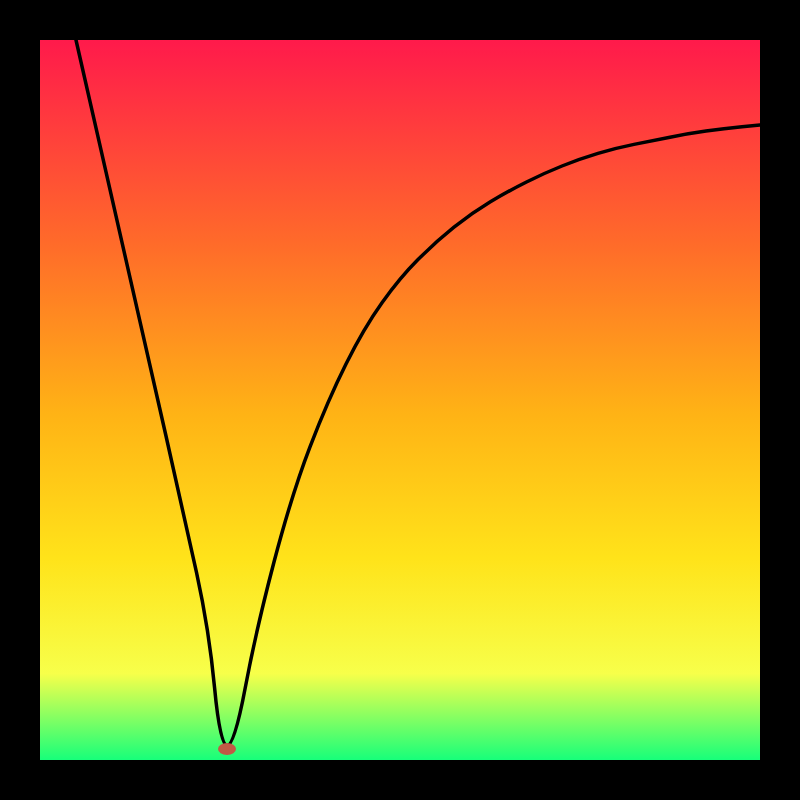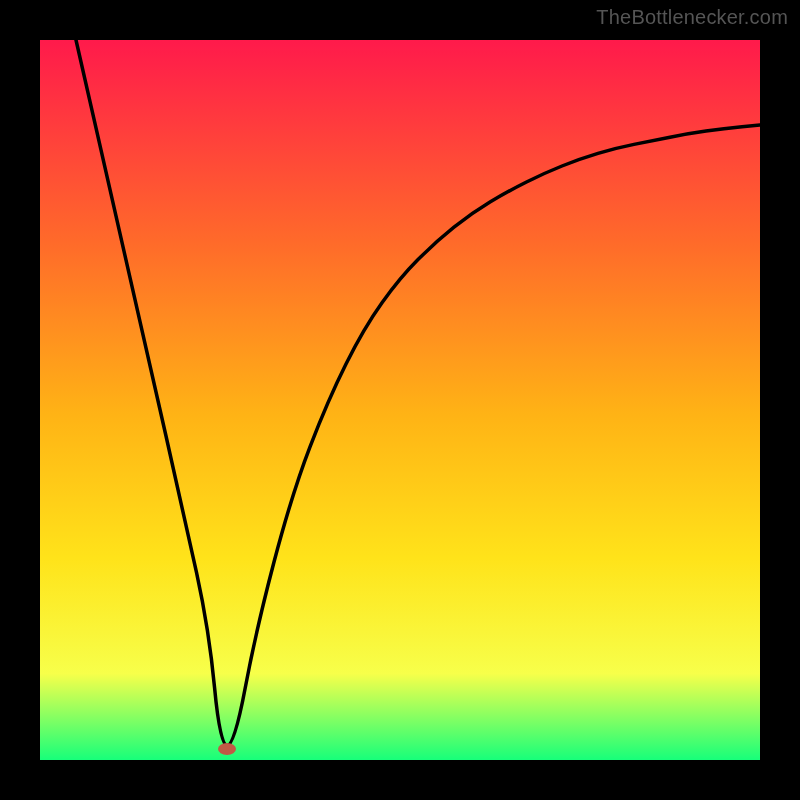--- a/index.html
+++ b/index.html
@@ -46,21 +46,20 @@
     left: 0; top: 0;
     width: 720px;
     height: 720px;
     pointer-events: none;
   }
 </style>
 </head>
 <body>
 
 <div class="frame">
-  <div class="attribution">TheBottlenecker.com</div>
 
   <div class="plot">
     <svg class="curve" viewBox="0 0 720 720" preserveAspectRatio="none">
       <defs>
         <linearGradient id="bg" x1="0" y1="0" x2="0" y2="1">
           <stop id="g0" offset="0%" stop-color="#ff1a4b"></stop>
           <stop id="g1" offset="28%" stop-color="#ff6a2a"></stop>
           <stop id="g2" offset="52%" stop-color="#ffb315"></stop>
           <stop id="g3" offset="72%" stop-color="#ffe31a"></stop>
           <stop id="g4" offset="88%" stop-color="#f7ff4a"></stop>

